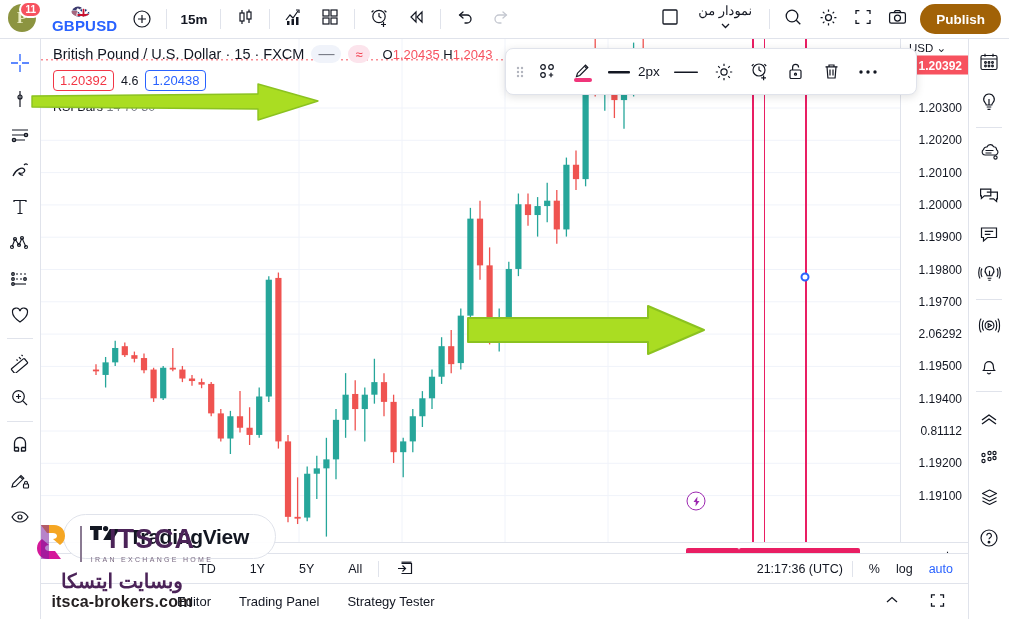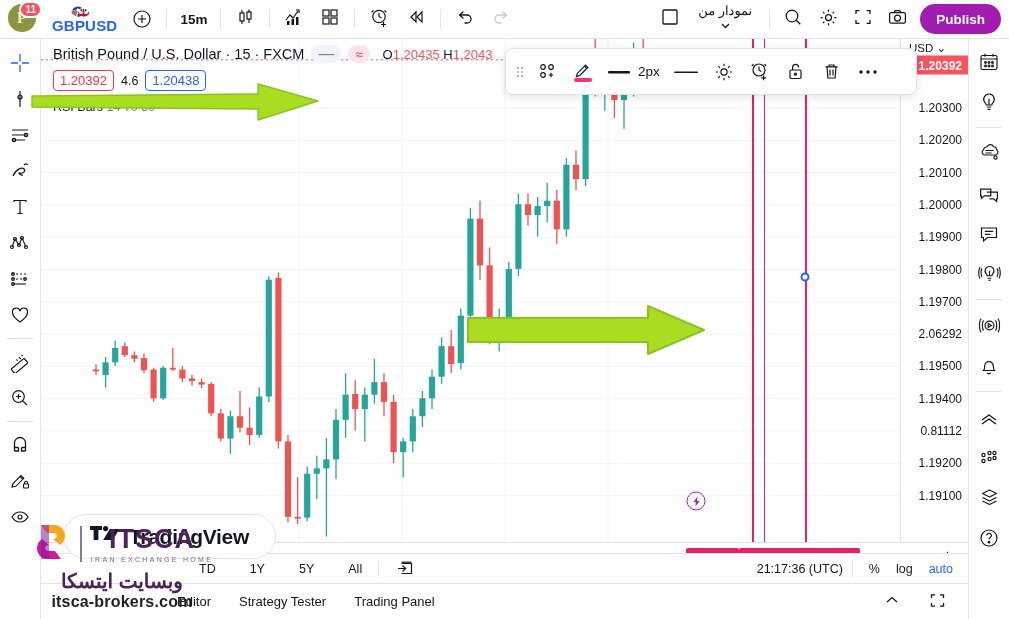--- a/index.html
+++ b/index.html
@@ -34,21 +34,21 @@
     position: absolute; top: -3px; right: -4px; min-width: 17px; height: 17px;
     background: #f7525f; color: #fff; border-radius: 9px; font-size: 10px;
     font-weight: 700; display: flex; align-items: center; justify-content: center;
     padding: 0 4px; border: 2px solid #fff;
   }
   .flag-icon { width: 20px; height: 20px; border-radius: 50%; overflow: hidden; margin-right: 7px;}
   .sym-text { font-size: 15px; font-weight: 700; color: #2962ff; letter-spacing: .2px;}
   .tf-text { font-size: 13.5px; font-weight: 600; color: #131722; }
   .chartname { font-size: 13px; color: #131722; direction: rtl; padding: 0 4px; }
   .publish-btn {
-    background: #a21caf; color: #fff; font-size: 13.5px; font-weight: 600;
+    background: #a16207; color: #fff; font-size: 13.5px; font-weight: 600;
     height: 30px; border-radius: 15px; padding: 0 16px;
     display: flex; align-items: center; cursor: pointer; margin-left: 4px;
   }
 
   
   .leftbar {
     position: absolute; top: 39px; left: 0; width: 41px; height: 580px;
     background: #fff; border-right: 1px solid #e0e3eb;
     display: flex; flex-direction: column; align-items: center; padding-top: 7px;
   }
@@ -937,22 +937,22 @@
         <div class="sb-btn">%</div>
         <div class="sb-btn">log</div>
         <div class="sb-btn active">auto</div>
       </div>
   </div>
 
   <div class="tabbar">
     <div style="width:110px"></div>
     <div id="tabs" style="display:flex;gap:4px;">
         <div class="tab">Editor</div>
+        <div class="tab">Trading Panel</div>
         <div class="tab">Strategy Tester</div>
-        <div class="tab">Trading Panel</div>
       </div>
     <div class="tabspacer"></div>
     <div class="tab">
       <span>
         <svg width="18" height="18" viewBox="0 0 18 18" fill="none" stroke="#131722" stroke-width="1.3">
           <path d="M4 11l5-4.5 5 4.5"></path>
         </svg>
       </span>
     </div>
     <div class="tab">

